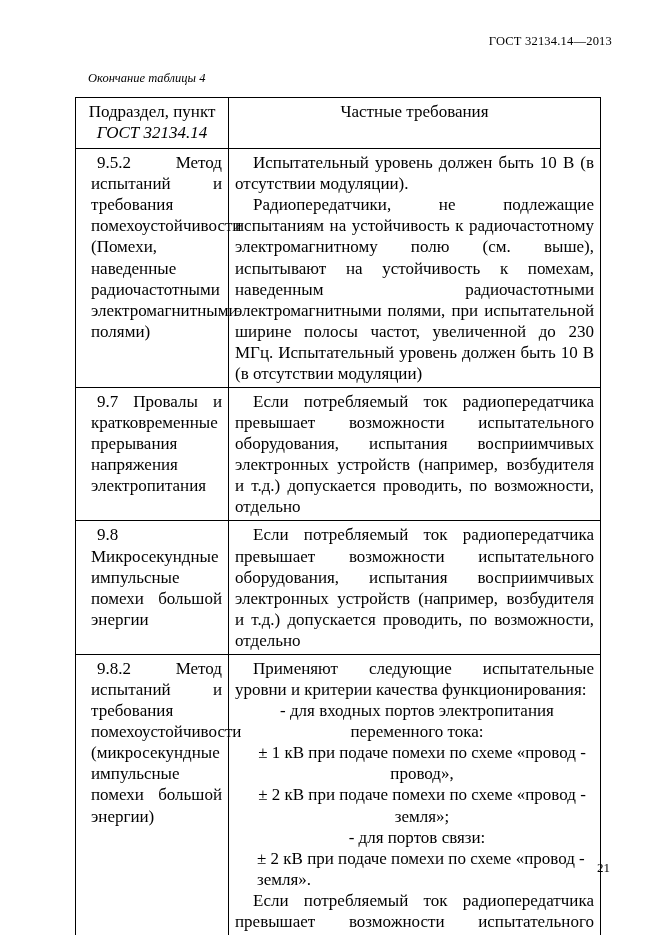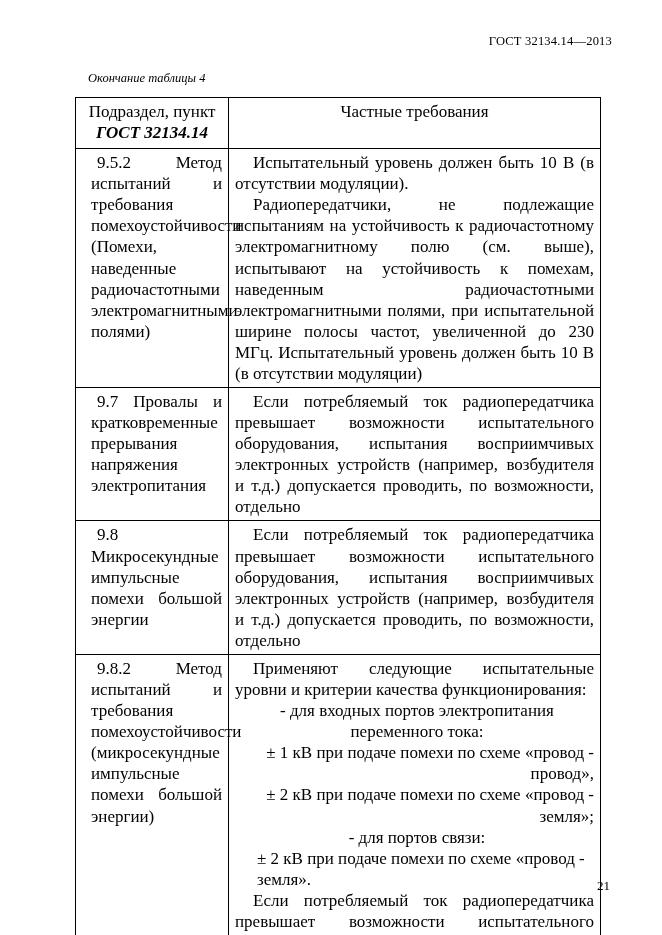--- a/index.html
+++ b/index.html
@@ -32,36 +32,36 @@
     border: 1px solid #000;
     vertical-align: top;
   }
   thead th {
     font-weight: normal;
     text-align: center;
     padding: 3px 4px 5px 4px;
     border-bottom: 3px double #000;
   }
   .col-left { width: 153px; }
-  .th-bi { font-weight: bold; font-style: italic; }
+  .th-bi { font-weight: normal; font-style: italic; }
   td.cell-left {
     padding: 3px 6px 3px 7px;
     text-align: justify;
   }
   td.cell-left .left-text { text-indent: 6px; margin-left: 8px; }
   td.cell-right {
     padding: 3px 6px 3px 6px;
   }
   p.para { text-align: justify; }
   p.ind { text-indent: 18px; }
   p.dash { text-align: center; padding-left: 5px; }
-  p.pm  { text-align: right; padding-left: 15px; }
+  p.pm  { text-align: center; padding-left: 15px; }
   p.pm2 { text-align: left; padding-left: 22px; }
   .page-number {
-    position: absolute; bottom: 41px; right: 52px;
+    position: absolute; bottom: 59px; right: 52px;
     font-size: 13px;
   }
 </style>
 </head>
 <body>
 
 <div class="doc-header">ГОСТ 32134.14—2013</div>
 
 <div class="table-caption">Окончание таблицы 4</div>
 

